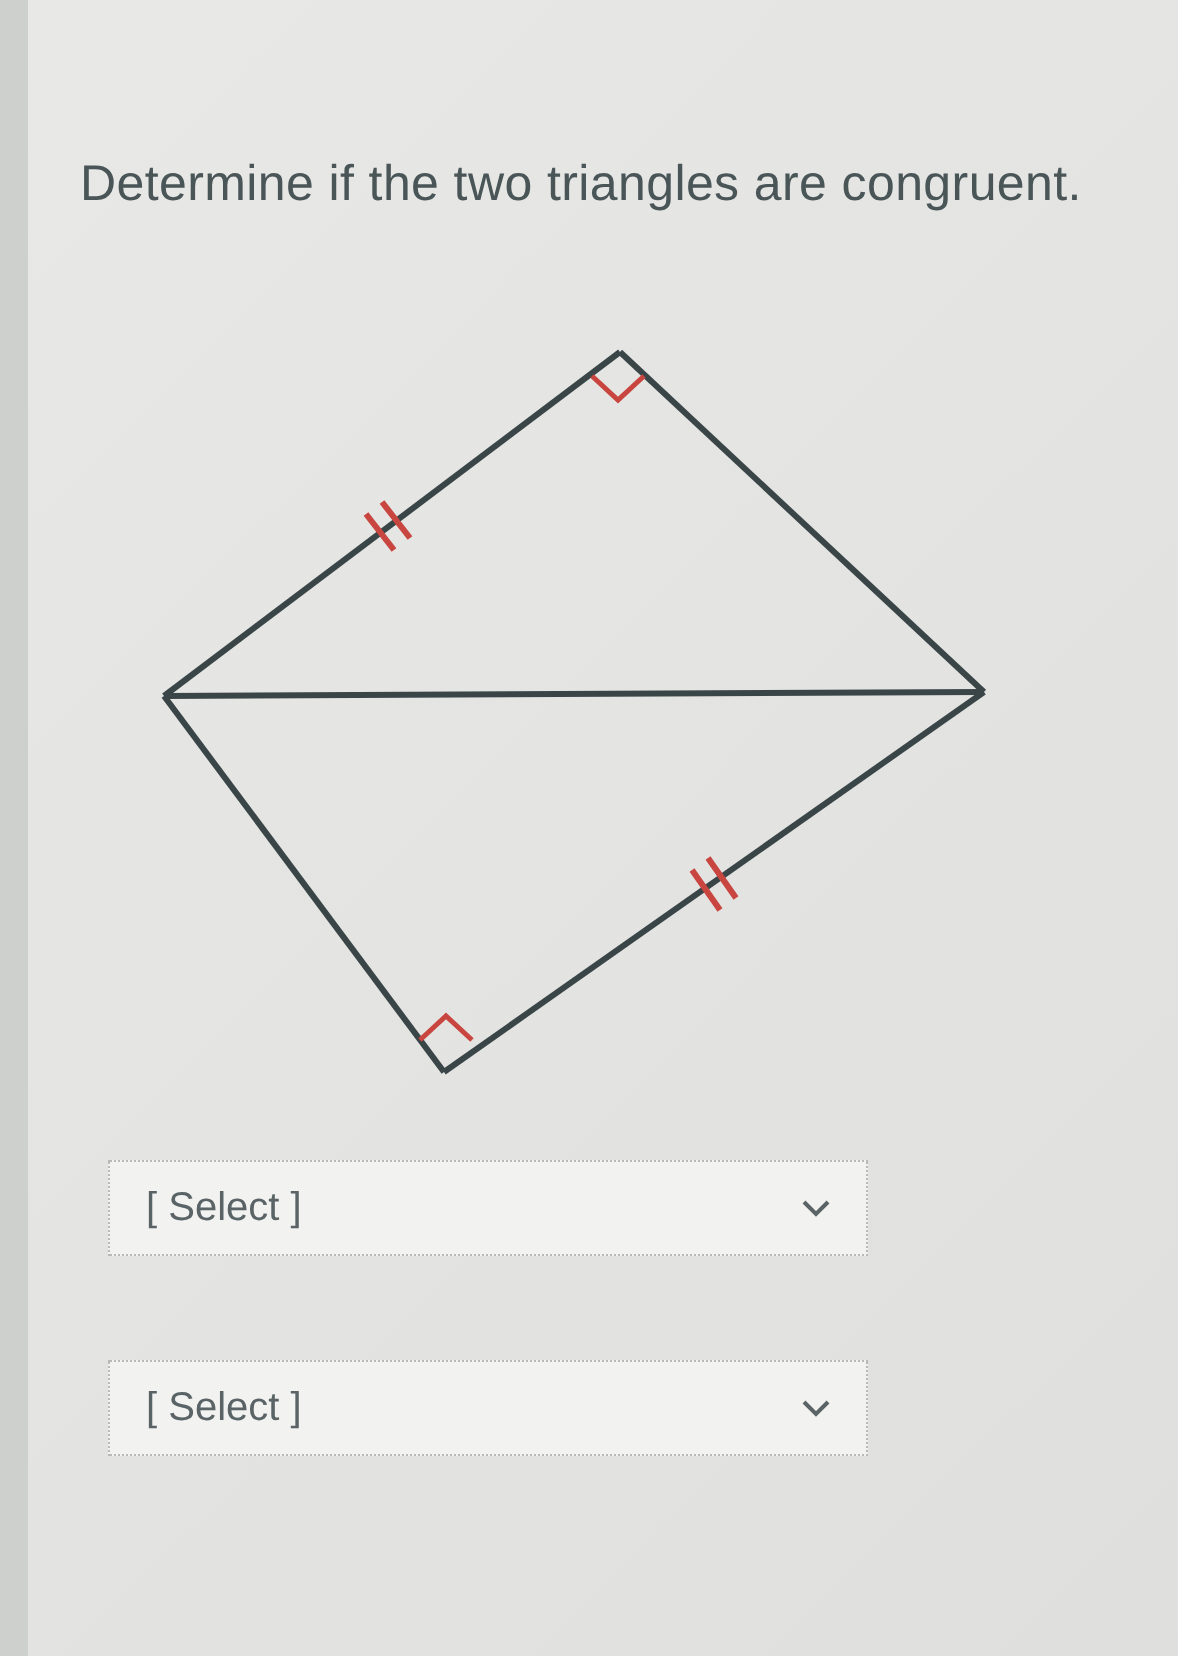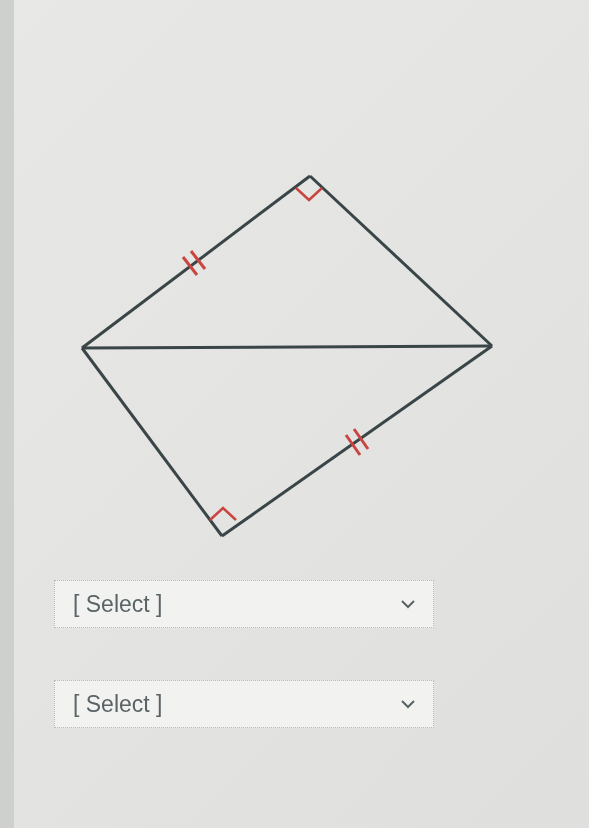--- a/index.html
+++ b/index.html
@@ -65,21 +65,21 @@
       padding: 0 18px;
       cursor: pointer;
     }
     .dropdown-1 {
       top: 580px;
     }
     .dropdown-2 {
       top: 680px;
     }
     .dropdown-text {
-      font-size: 23px;
+      font-size: 20px;
       color: #5a6366;
     }
     .chevron {
       width: 14px;
       height: 14px;
       display: flex;
       align-items: center;
       justify-content: center;
     }
     .chevron svg {
@@ -87,20 +87,21 @@
       height: 9px;
     }
   </style>
 </head>
 <body>
 
 <div class="left-border"></div>
 
 <div class="content-area">
 
+  <div class="question-text">Determine if the two triangles are congruent.</div>
 
   <div class="diagram-container">
     <svg class="diagram-svg" viewBox="0 0 450 400" xmlns="http://www.w3.org/2000/svg">
 
       <line x1="20" y1="200" x2="248" y2="28" stroke="#3a4548" stroke-width="3"></line>
       <line x1="248" y1="28" x2="430" y2="198" stroke="#3a4548" stroke-width="3"></line>
       <line x1="430" y1="198" x2="160" y2="388" stroke="#3a4548" stroke-width="3"></line>
       <line x1="160" y1="388" x2="20" y2="200" stroke="#3a4548" stroke-width="3"></line>
 
       <line x1="20" y1="200" x2="430" y2="198" stroke="#3a4548" stroke-width="3"></line>

